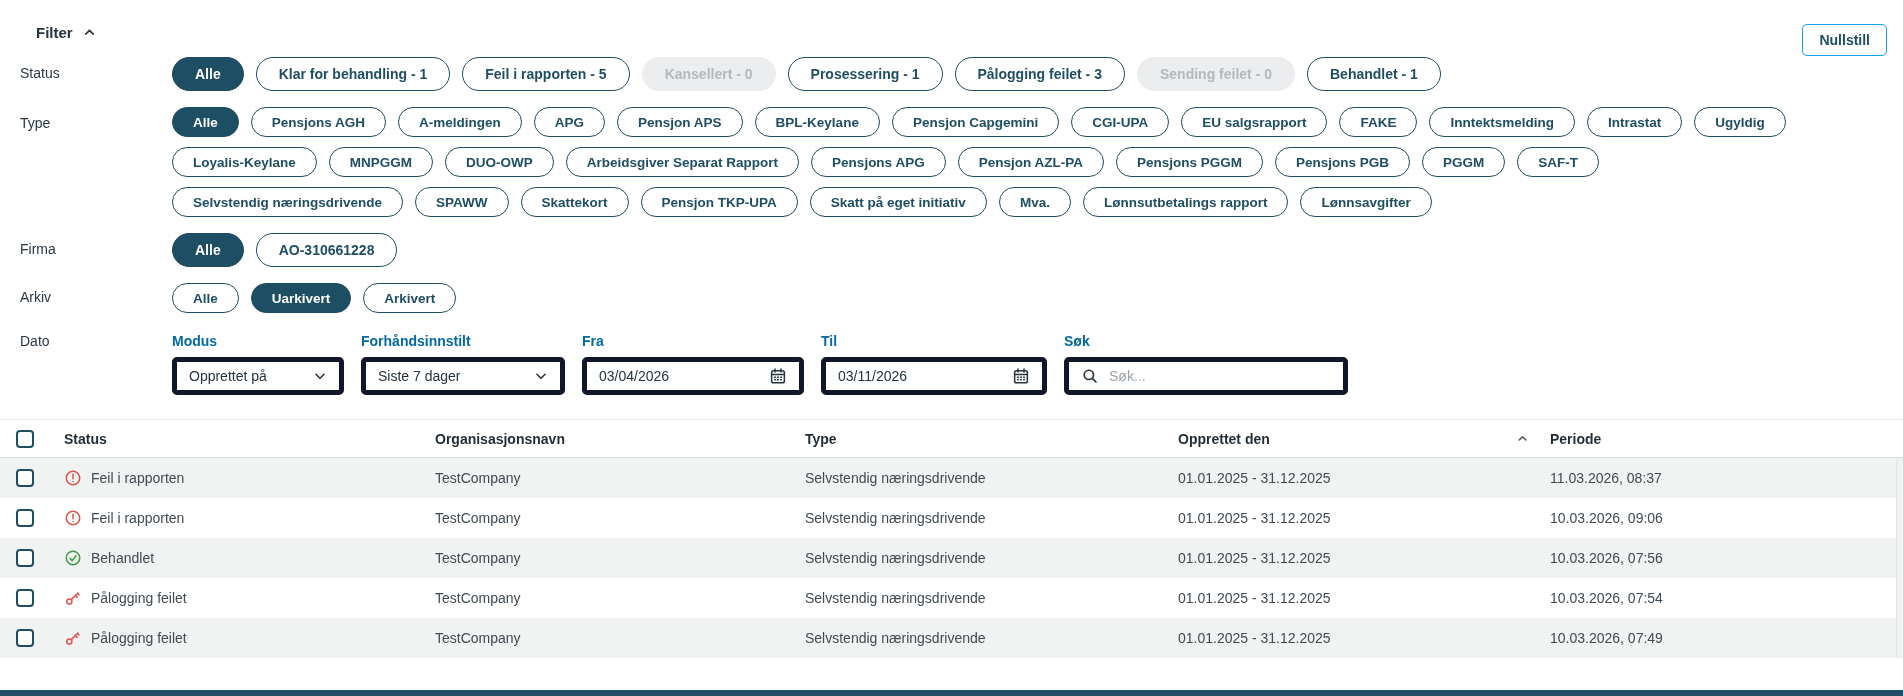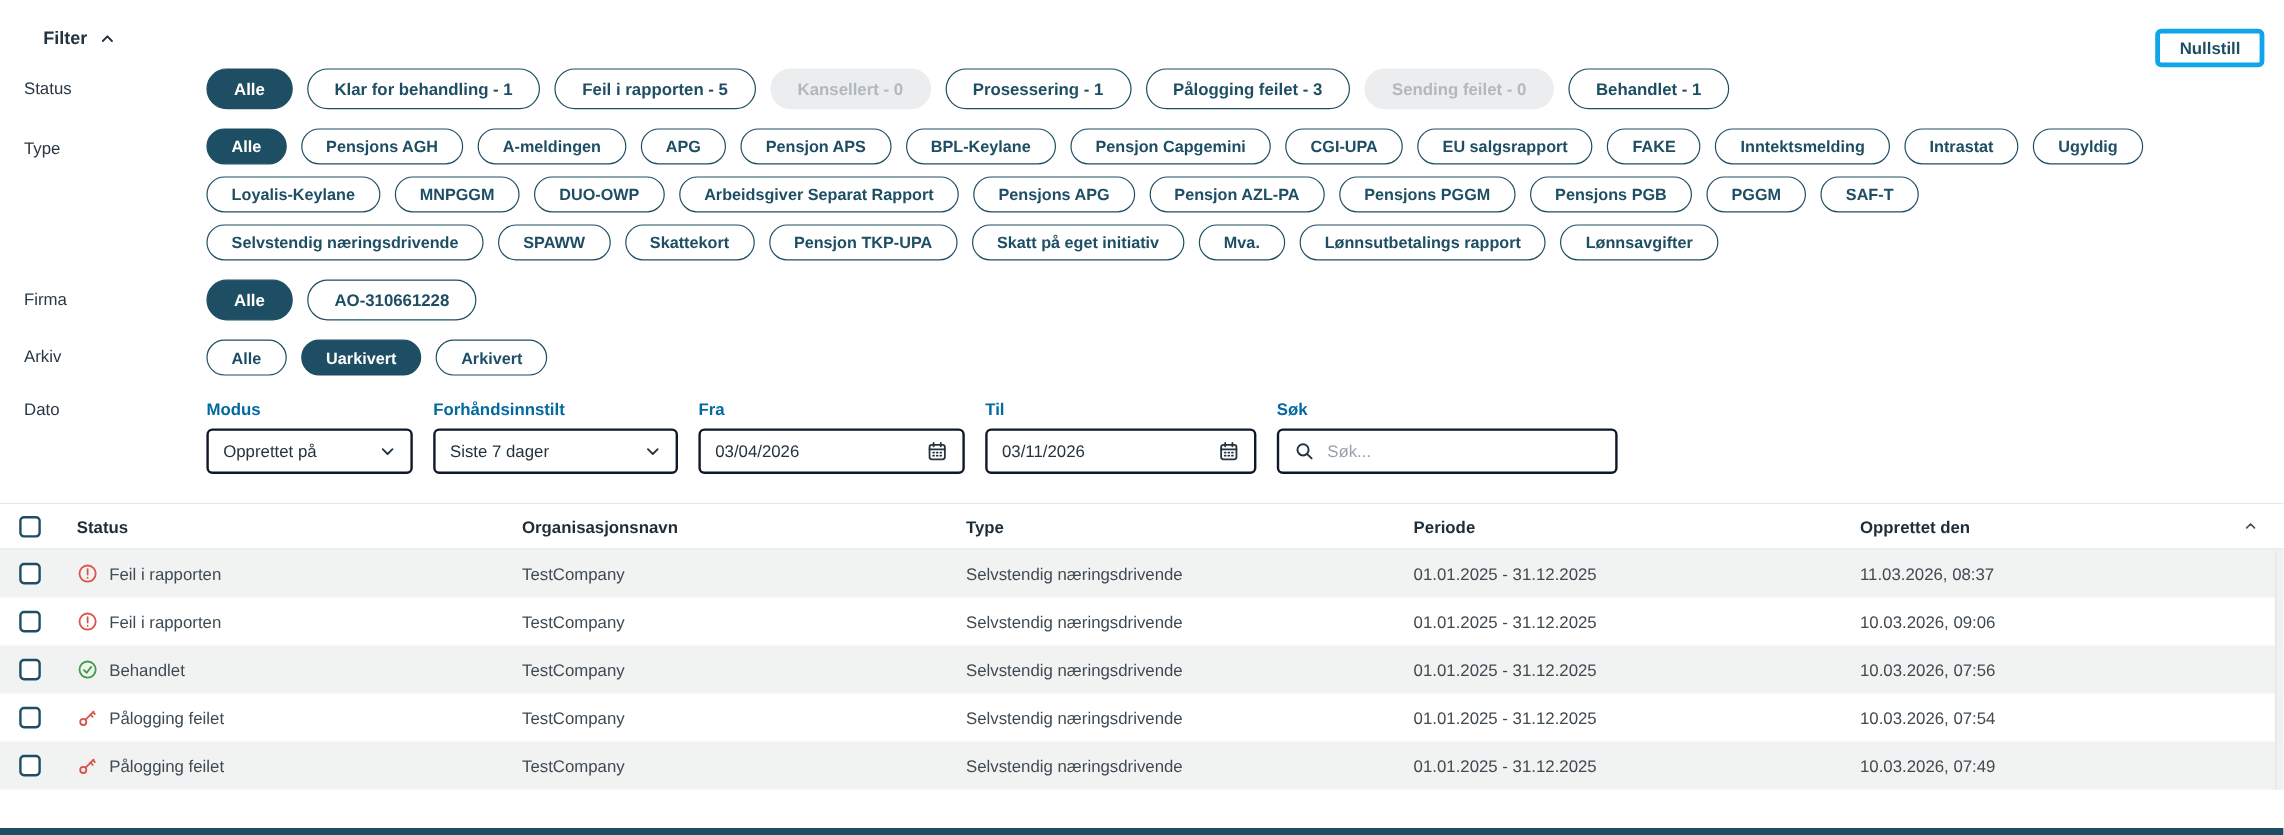--- a/index.html
+++ b/index.html
@@ -6,40 +6,40 @@
   html,body { width:1903px; height:696px; overflow:hidden; background:#fff;
     font-family:"Liberation Sans", sans-serif; color:#27353f; position:relative; }
 
   .filter-section { padding:24px 16px 0 20px; position:relative;border-radius:11px; }
 
   .filter-title-row { display:flex; align-items:center; gap:10px; margin-left:16px; }
   .filter-title { font-size:15px; font-weight:700; color:#24333e; }
   .chev-btn { display:inline-flex; cursor:pointer; }
 
   .reset-btn { position:absolute; top:24px; right:16px; height:32px; padding:0 16px;
-    border:4px solid #0ea5e9; border-radius:5px; background:#fff; color:#1e4e63;
+    border:1px solid #0ea5e9; border-radius:5px; background:#fff; color:#1e4e63;
     font-size:14px; font-weight:600; display:flex; align-items:center; cursor:pointer; }
 
   .filter-row { display:flex; align-items:flex-start; margin-top:16px; }
   .filter-row-label { width:152px; flex:0 0 152px; font-size:14px; color:#2a3744; padding-top:8px; }
   .filter-row.compact .filter-row-label { padding-top:6px; }
 
   .pill-wrap { display:flex; flex-wrap:wrap; gap:10px 12px; align-items:center; }
   .pill { height:34px; padding:0 22px; border-radius:17px; border:1px solid #1e4e63;
     background:#fff; color:#1e4e63; font-size:14px; font-weight:600;
     display:inline-flex; align-items:center; cursor:pointer; white-space:nowrap; }
   .pill.sm { height:30px; padding:0 20px; font-size:13.5px; }
   .pill.selected { background:#1e4e63; color:#fff; }
   .pill.disabled { background:#ebedef; border-color:#ebedef; color:#b1b9bf; cursor:default; }
   .type-rows { display:flex; flex-direction:column; gap:10px; }
 
   .dato-fields { display:flex; gap:17px; }
   .field { display:flex; flex-direction:column; gap:8px; }
   .field-label { font-size:14px; font-weight:600; color:#0369a1; }
-  .input-box { height:38px; border:2px solid #0f172a; border-radius:5px; background:#fff;
+  .input-box { height:38px; border:5px solid #0f172a; border-radius:5px; background:#fff;
     display:flex; align-items:center; padding:0 12px; font-size:14px; color:#24333e;
     justify-content:space-between; gap:10px; cursor:pointer; }
   .w-select1 { width:172px; } .w-select2 { width:204px; }
   .w-date1 { width:222px; } .w-date2 { width:226px; }
   .search-box { width:284px; justify-content:flex-start; cursor:text; }
   .search-box input { border:none; outline:none; font-size:14px; color:#0f172a; width:100%;
     font-family:"Liberation Sans", sans-serif; background:transparent; }
   .search-box input::placeholder { color:#9aa2a9; }
 
   .table-wrap { margin-top:24px; border-top:1px solid #e6e8ea; position:relative; }
@@ -238,29 +238,29 @@
 </div>
 
 <div class="table-wrap">
   <div class="t-grid t-header">
     <div class="cb-cell">
       <div class="checkbox"></div>
     </div>
     <div class="hcell">Status</div>
     <div class="hcell">Organisasjonsnavn</div>
     <div class="hcell">Type</div>
-    <div class="hcell">Periode</div>
     <div class="hcell last-cell">
       <span>Opprettet den</span>
       <span class="sort-caret">
         <svg width="11" height="11" viewBox="0 0 24 24" fill="none" stroke="#4a565f" stroke-width="3.2" stroke-linecap="round" stroke-linejoin="round">
             <polyline points="5,15 12,8 19,15"></polyline>
           </svg>
       </span>
     </div>
+    <div class="hcell">Periode</div>
   </div>
   <div id="table-body">
       <div class="t-grid t-row">
         <div class="cb-cell">
           <div class="checkbox"></div>
         </div>
         <div class="cell status-cell">
           <span class="icon">
             <svg width="18" height="18" viewBox="0 0 24 24" fill="none" stroke="#d9544d" stroke-width="2" stroke-linecap="round">
               <circle cx="12" cy="12" r="9"></circle>

